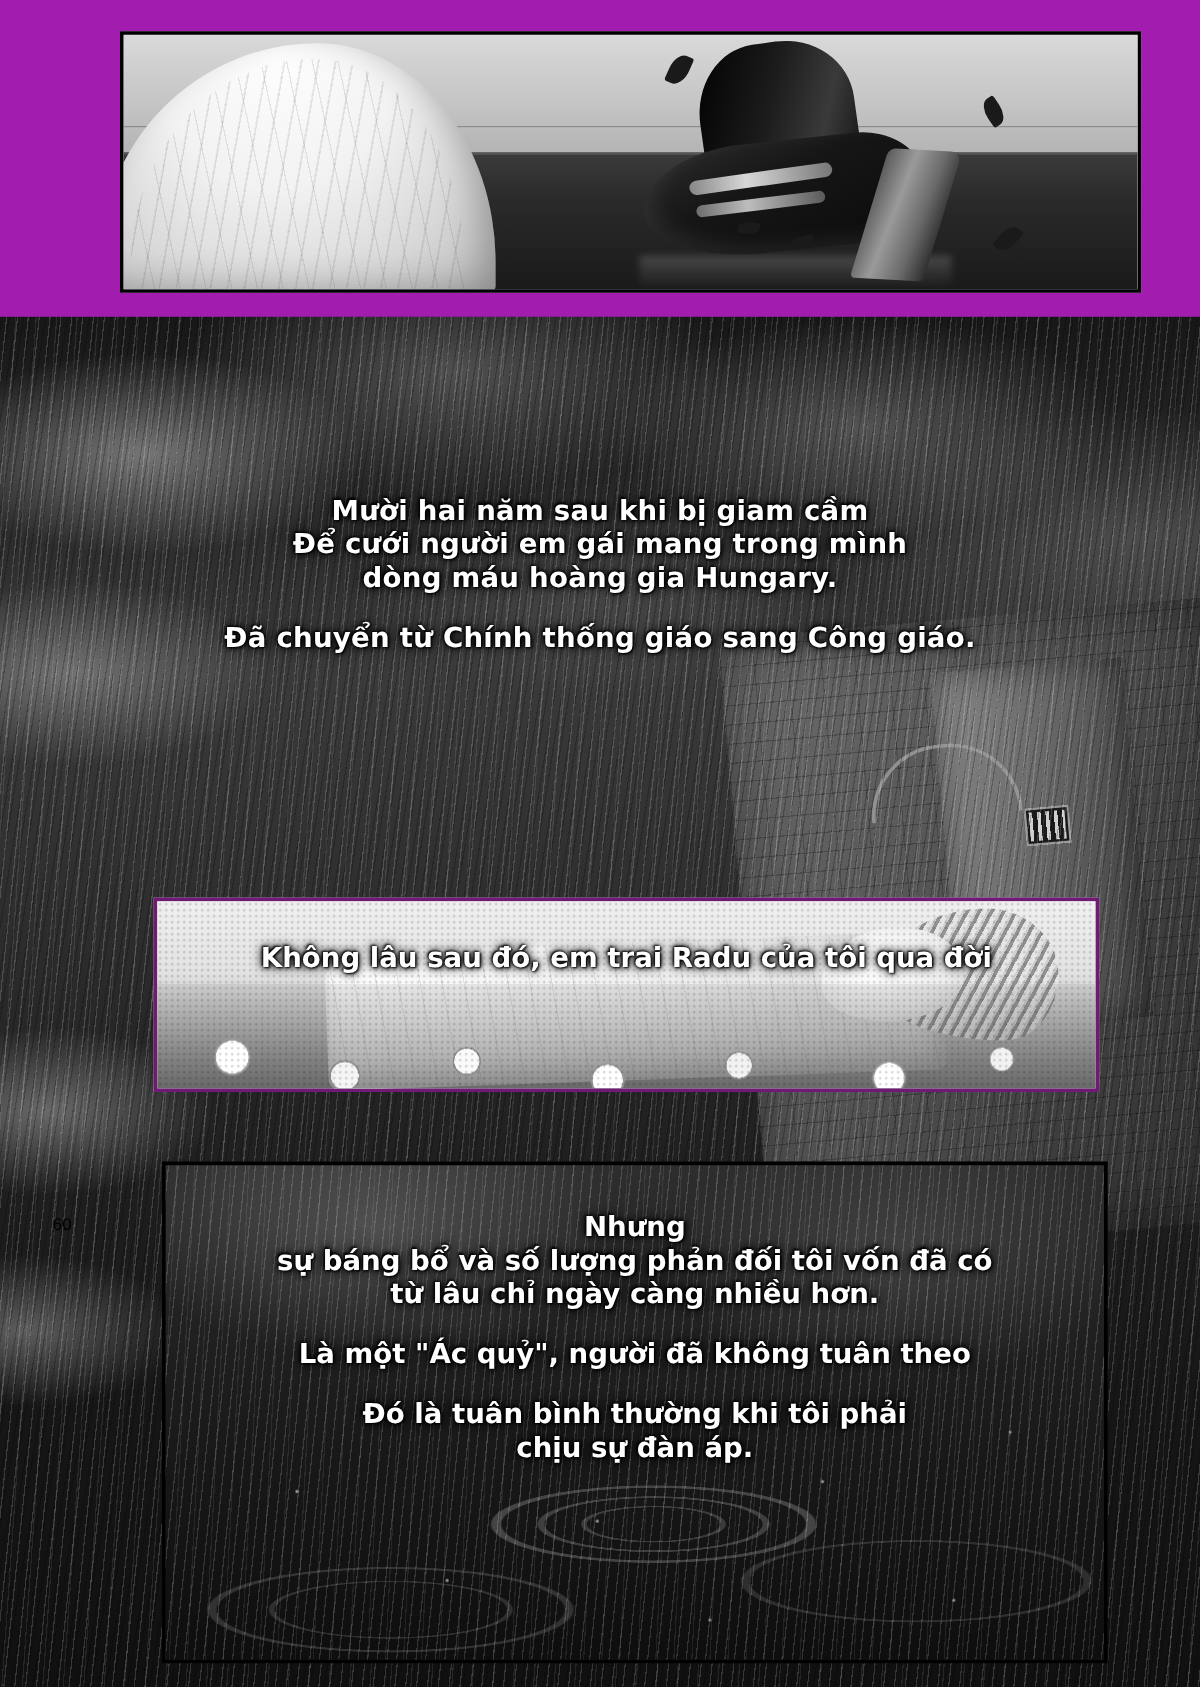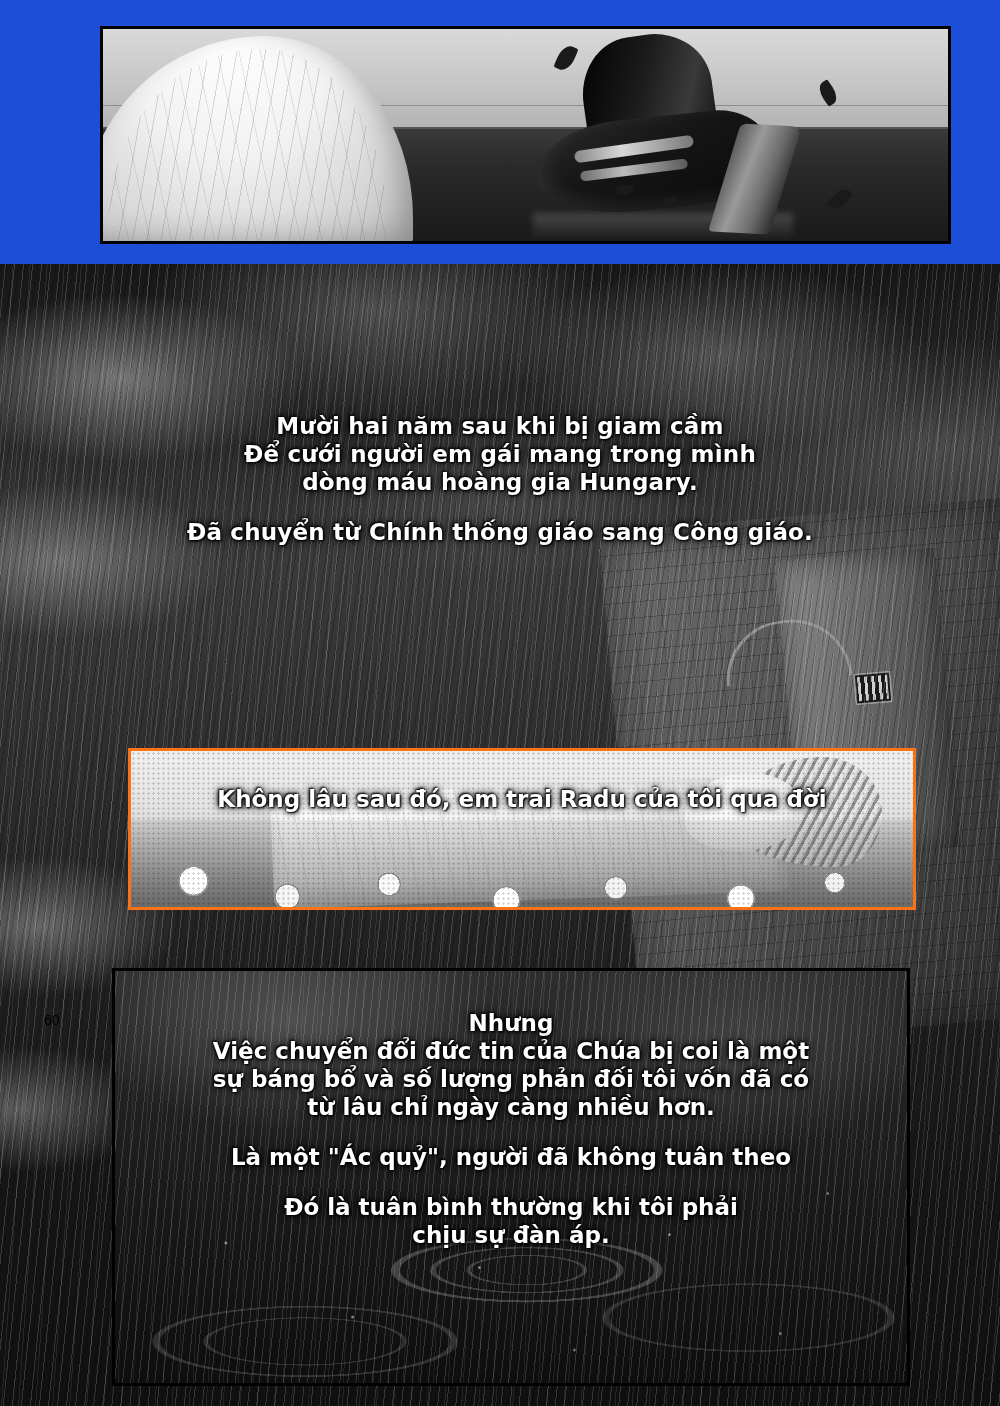--- a/index.html
+++ b/index.html
@@ -7,21 +7,21 @@
     padding: 0;
     background: #ffffff;
   }
   body {
     font-family: "DejaVu Sans", sans-serif;
   }
   .page {
     position: relative;
     width: 1000px;
     height: 1406px;
-    background: #1d4ed8;
+    background: #a21caf;
     overflow: hidden;
   }
 
   
   .panel1 {
     position: absolute;
     left: 100px;
     top: 26px;
     width: 845px;
     height: 212px;
@@ -271,21 +271,21 @@
     height: 22px;
   }
 
   
   .panel2 {
     position: absolute;
     left: 128px;
     top: 748px;
     width: 782px;
     height: 156px;
-    border: 3px solid #f97316;
+    border: 3px solid #701a75;
     overflow: hidden;
     background: #d2d2d2;
     z-index: 7;
   }
   .p2-bed {
     position: absolute; inset: 0;
     background: linear-gradient(180deg, #f0f0f0 0%, #e2e2e2 38%, #bcbcbc 70%, #8f8f8f 100%);
   }
   .p2-sheet {
     position: absolute;
@@ -352,29 +352,28 @@
     text-shadow:
       0 0 5px rgba(0,0,0,.95),
       0 0 10px rgba(0,0,0,.95),
       1px 1px 2px #000,
       -1px -1px 2px #000;
   }
 
   
   .panel3 {
     position: absolute;
-    left: 112px;
+    left: 135px;
     top: 968px;
     width: 782px;
     height: 412px;
     border: 3px solid #000;
     overflow: hidden;
     background: #1a1a1a;
     z-index: 7;
-    padding-left: 10px;
   }
   .p3-bg {
     position: absolute; inset: 0;
     background:
       radial-gradient(ellipse 300px 160px at 22% 12%, rgba(255,255,255,.18), rgba(0,0,0,0) 70%),
       radial-gradient(ellipse 280px 150px at 78% 18%, rgba(255,255,255,.12), rgba(0,0,0,0) 70%),
       linear-gradient(180deg, #2e2e2e 0%, #222 28%, #181818 60%, #0e0e0e 100%);
   }
   .p3-rain {
     position: absolute; inset: -20px;
@@ -493,21 +492,20 @@
     </div>
   </div>
 
   <div class="panel3">
     <div class="p3-bg"></div>
     <div class="p3-ripples"></div>
     <div class="p3-splash"></div>
     <div class="p3-rain"></div>
     <div class="p3-text">
       <div>Nhưng</div>
-      <div>Việc chuyển đổi đức tin của Chúa bị coi là một</div>
       <div>sự báng bổ và số lượng phản đối tôi vốn đã có</div>
       <div>từ lâu chỉ ngày càng nhiều hơn.</div>
       <div class="gap"></div>
       <div>Là một "Ác quỷ", người đã không tuân theo</div>
       <div class="gap"></div>
       <div>Đó là tuân bình thường khi tôi phải</div>
       <div>chịu sự đàn áp.</div>
     </div>
   </div>
 

